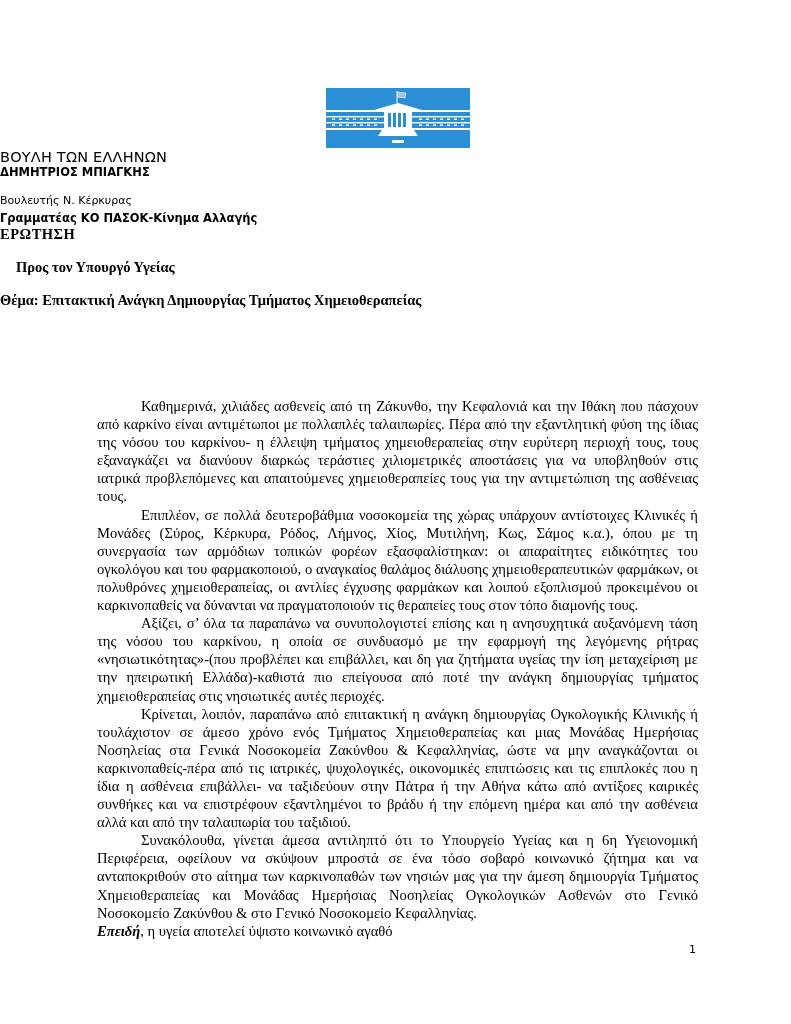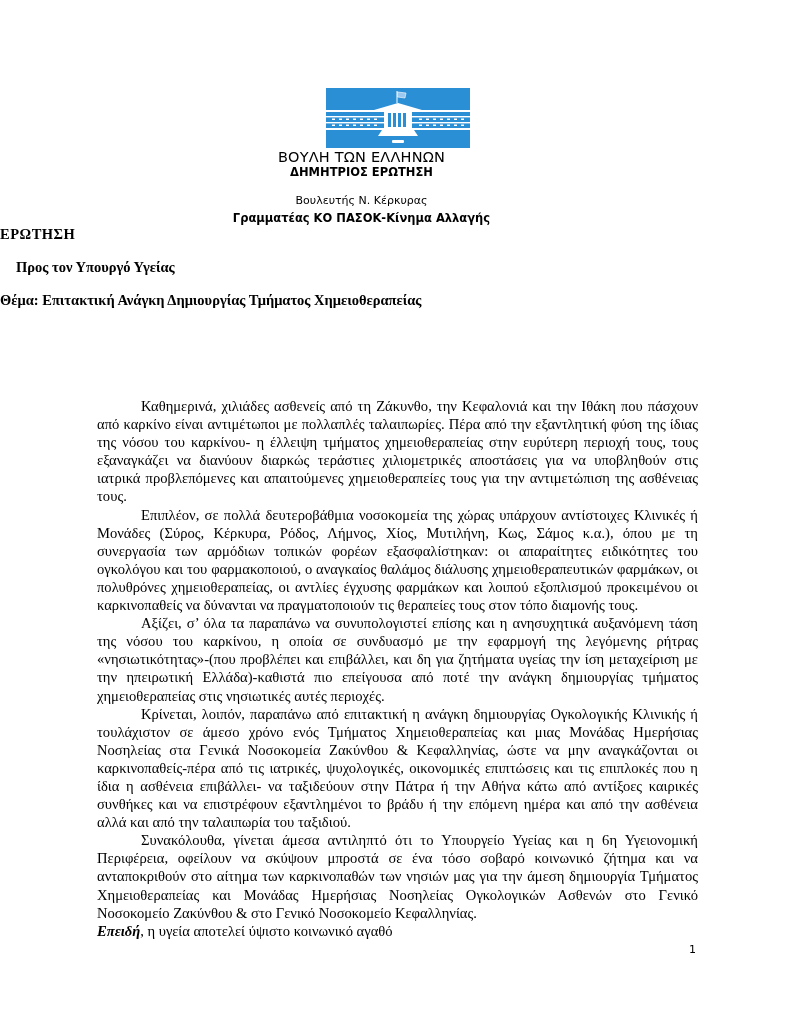--- a/index.html
+++ b/index.html
@@ -25,21 +25,21 @@
       position: absolute;
       left: 326px;
       top: 88px;
       width: 144px;
       height: 60px;
     }
     .header {
       position: absolute;
       left: 0;
       width: 723px;
-      text-align: center;
+      text-align: left;
       font-family: "DejaVu Sans", sans-serif;
     }
     .parliament {
       top: 149px;
       font-size: 14.5px;
       letter-spacing: 0.2px;
       line-height: 16px;
     }
     .mp-name {
       top: 165px;
@@ -152,21 +152,21 @@
         <rect x="128" y="36.5" width="3" height="1.5"></rect>
         <rect x="135" y="36.5" width="3" height="1.5"></rect>
     </g>
 
     <path d="M56 42 L88 42 L92 48 L52 48 Z" fill="#ffffff"></path>
 
     <rect x="66" y="52" width="12" height="3" rx="1" fill="#ffffff"></rect>
   </svg>
 
   <div class="header parliament">ΒΟΥΛΗ ΤΩΝ ΕΛΛΗΝΩΝ</div>
-  <div class="header mp-name">ΔΗΜΗΤΡΙΟΣ ΕΡΩΤΗΣΗ</div>
+  <div class="header mp-name">ΔΗΜΗΤΡΙΟΣ ΜΠΙΑΓΚΗΣ</div>
   <div class="header mp-role">Γραμματέας ΚΟ ΠΑΣΟΚ-Κίνημα Αλλαγής</div>
   <div class="header mp-district">Βουλευτής Ν. Κέρκυρας</div>
 
   <div class="title-block erotisi">ΕΡΩΤΗΣΗ</div>
   <div class="title-block pros">Προς τον Υπουργό Υγείας</div>
   <div class="title-block thema1">Θέμα: Επιτακτική Ανάγκη Δημιουργίας Τμήματος Χημειοθεραπείας</div>
 
   <div class="body-text">
     <p>Καθημερινά, χιλιάδες ασθενείς από τη Ζάκυνθο, την Κεφαλονιά και την Ιθάκη που πάσχουν από καρκίνο είναι αντιμέτωποι με πολλαπλές ταλαιπωρίες. Πέρα από την εξαντλητική φύση της ίδιας της νόσου του καρκίνου- η έλλειψη τμήματος χημειοθεραπείας στην ευρύτερη περιοχή τους, τους εξαναγκάζει να διανύουν διαρκώς τεράστιες χιλιομετρικές αποστάσεις για να υποβληθούν στις ιατρικά προβλεπόμενες και απαιτούμενες χημειοθεραπείες τους για την αντιμετώπιση της ασθένειας τους.</p>
     <p>Επιπλέον, σε πολλά δευτεροβάθμια νοσοκομεία της χώρας υπάρχουν αντίστοιχες Κλινικές ή Μονάδες (Σύρος, Κέρκυρα, Ρόδος, Λήμνος, Χίος, Μυτιλήνη, Κως, Σάμος κ.α.), όπου με τη συνεργασία των αρμόδιων τοπικών φορέων εξασφαλίστηκαν: οι απαραίτητες ειδικότητες του ογκολόγου και του φαρμακοποιού, ο αναγκαίος θαλάμος διάλυσης χημειοθεραπευτικών φαρμάκων, οι πολυθρόνες χημειοθεραπείας, οι αντλίες έγχυσης φαρμάκων και λοιπού εξοπλισμού προκειμένου οι καρκινοπαθείς να δύνανται να πραγματοποιούν τις θεραπείες τους στον τόπο διαμονής τους.</p>

